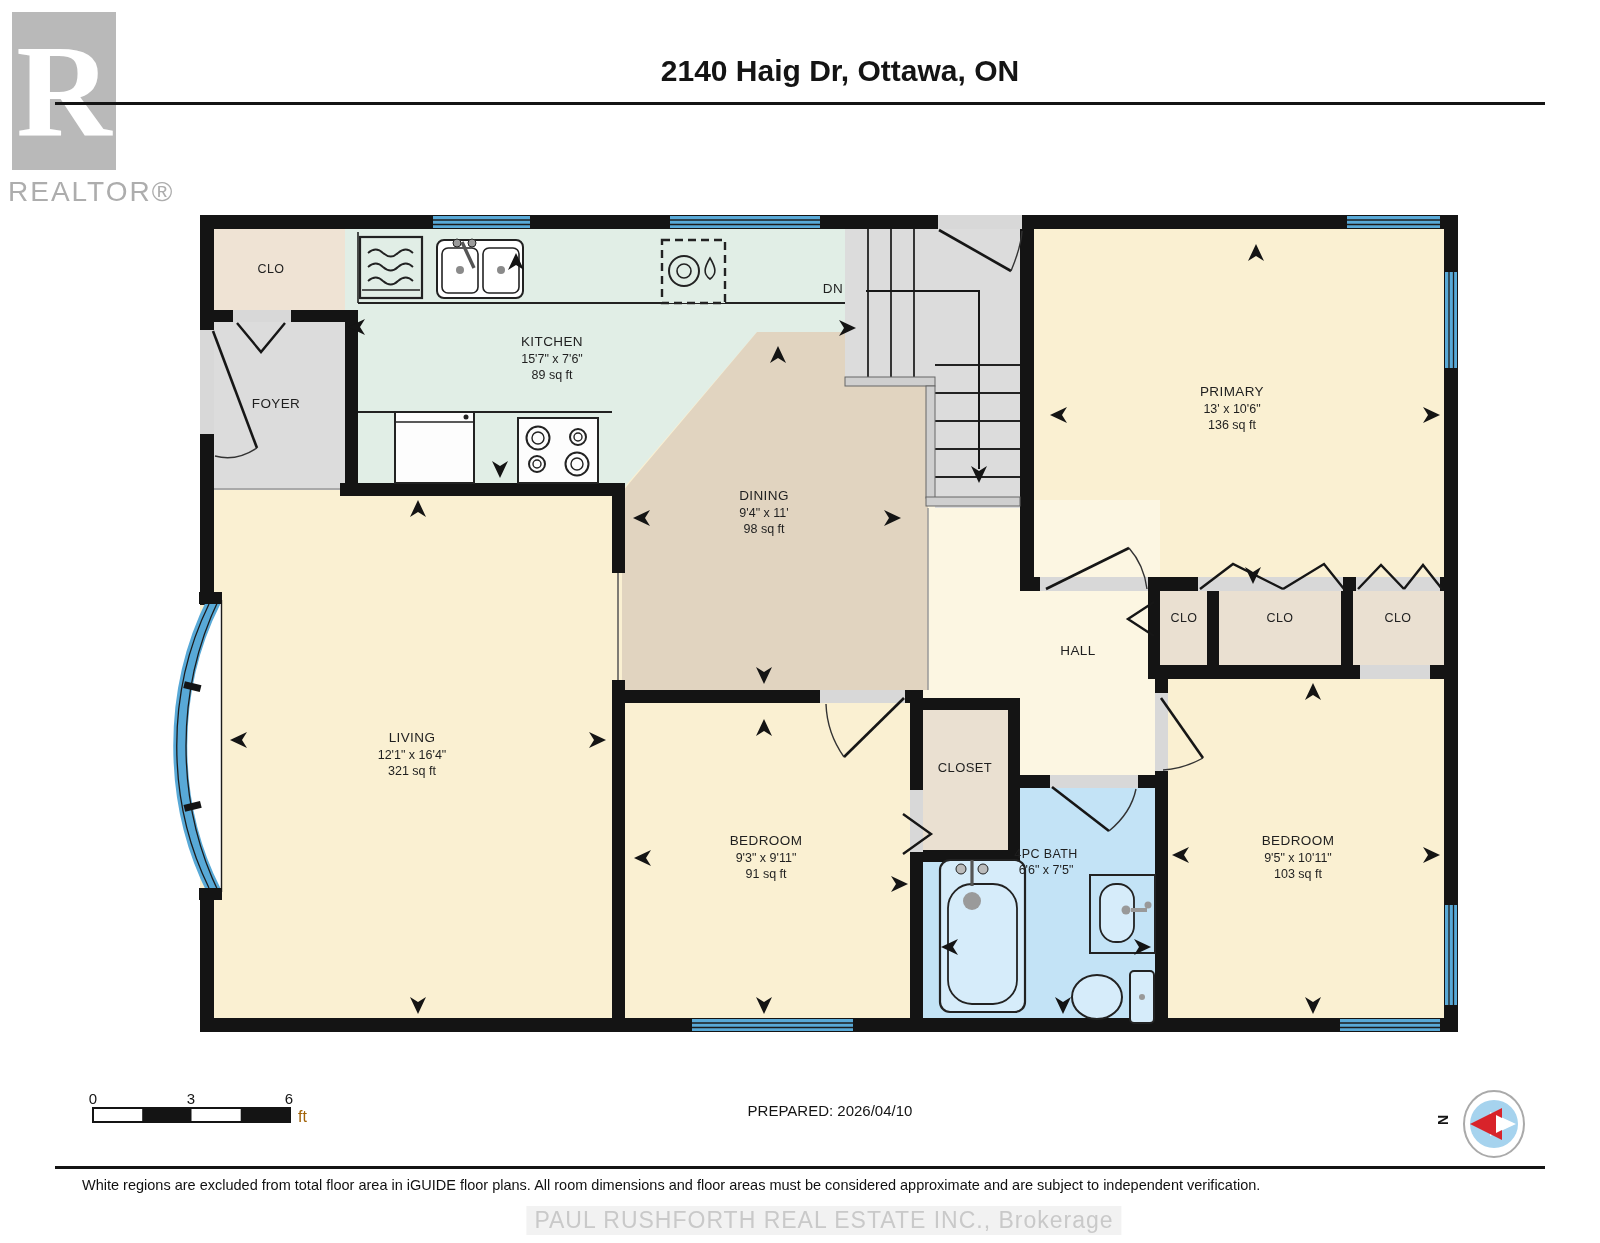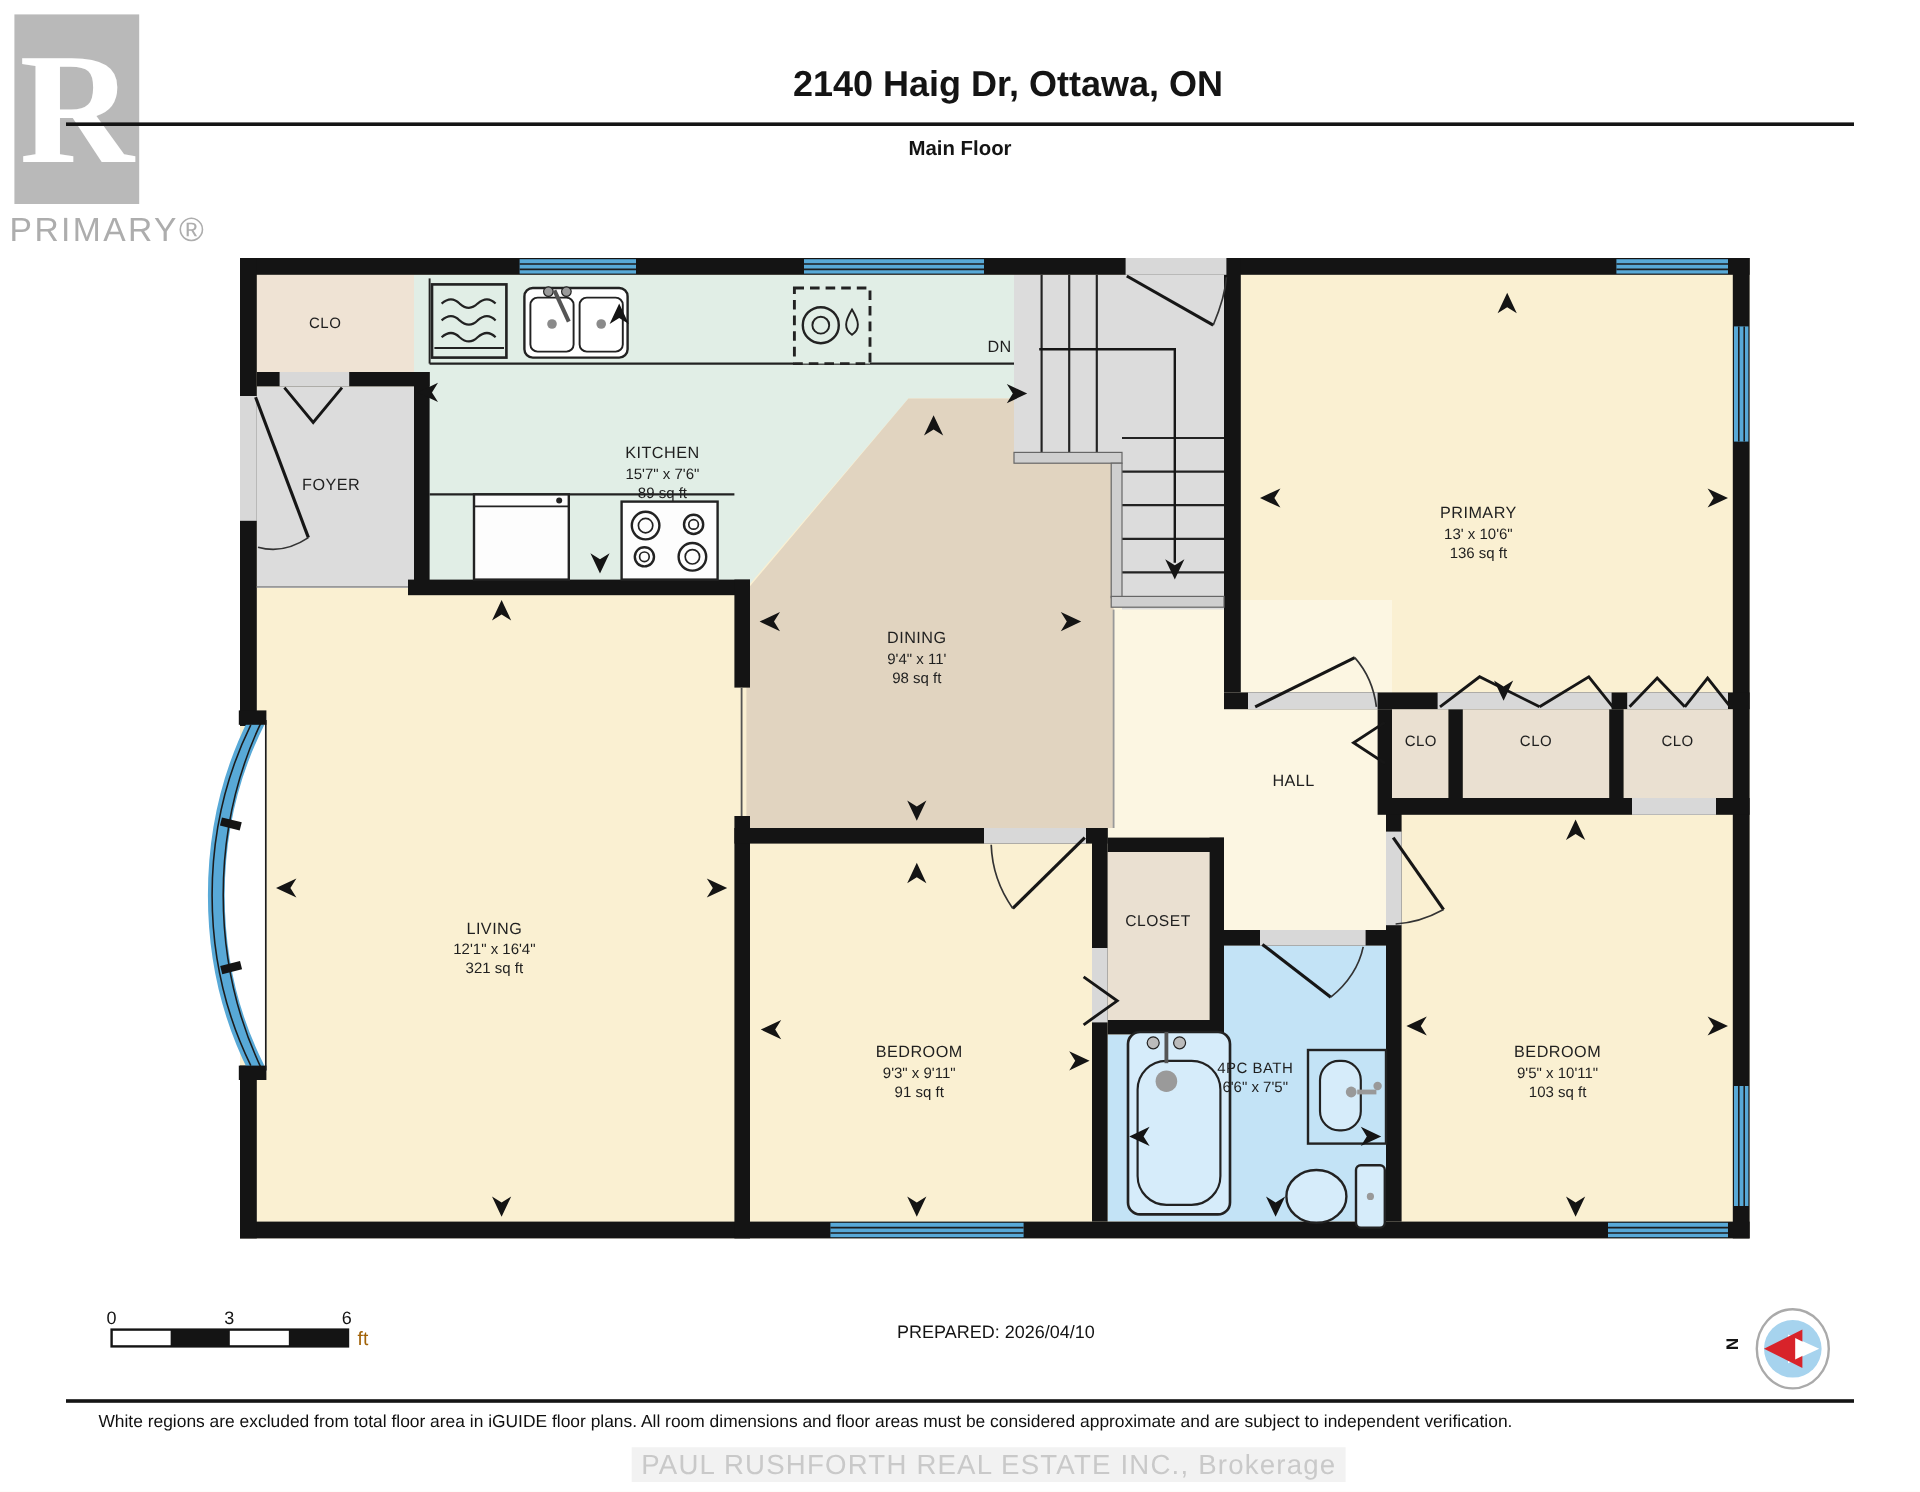--- a/index.html
+++ b/index.html
@@ -14,21 +14,21 @@
               font-family:"Liberation Serif",serif;font-weight:bold;font-size:132px;}
   .logo-text{position:absolute;left:8px;top:176px;font-size:28px;color:#adadad;letter-spacing:2px;}
   .title{position:absolute;left:0;top:54px;width:100%;text-align:center;
          font-size:30px;font-weight:bold;color:#141414;padding-left:40px;}
   .title-rule{position:absolute;left:55px;top:102px;width:1490px;height:3px;background:#141414;}
   .subtitle{position:absolute;left:0;top:114px;width:100%;text-align:center;
             font-size:17px;font-weight:bold;color:#141414;}
 
   
   .room-label{position:absolute;transform:translateX(-50%);text-align:center;color:#1f1f1f;
-              line-height:1.3;white-space:nowrap;z-index:5;margin-top:36px;}
+              line-height:1.3;white-space:nowrap;z-index:5;}
   .room-label .nm{font-size:13.5px;letter-spacing:.4px;}
   .room-label .dm{font-size:12.5px;}
   .small-label{position:absolute;transform:translateX(-50%);font-size:12.5px;color:#1f1f1f;
                letter-spacing:.4px;z-index:5;white-space:nowrap;}
 
   
   .scale-num{position:absolute;transform:translateX(-50%);font-size:15px;color:#141414;}
   .scale-unit{position:absolute;font-size:16px;color:#a16207;}
   .prepared{position:absolute;left:830px;top:1102px;transform:translateX(-50%);
             font-size:15px;color:#141414;text-align:right;}
@@ -39,24 +39,23 @@
   .watermark{position:absolute;left:824px;top:1194px;transform:translateX(-50%);
              font-size:23px;color:#c9c9c9;letter-spacing:1px;white-space:nowrap;
              background:rgba(0,0,0,0.05);padding:1px 8px;margin-top:12px;}
 </style>
 </head>
 <body>
 
 <div class="page">
 
   <div class="logo-block"><span>R</span></div>
-  <div class="logo-text">PRIMARY®</div>
+  <div class="logo-text">REALTOR®</div>
   <div class="title">2140 Haig Dr, Ottawa, ON</div>
   <div class="title-rule"></div>
-  <div class="subtitle">Main Floor</div>
 
   <svg class="plan" width="1600" height="1243" viewBox="0 0 1600 1243">
 
     <g>
       <rect x="200" y="215" width="1258" height="817" fill="#FAF0D2"></rect>
       <rect x="910" y="500" width="250" height="290" fill="#FCF6E2"></rect>
       <path d="M345,229 L845,229 L845,332 L757,332 L622,490 L345,490 Z" fill="#E1EEE6"></path>
       <path d="M757,332 L845,332 L845,385 L928,385 L928,690 L622,690 L622,492 Z" fill="#E1D4C0"></path>
       <rect x="214" y="229" width="131" height="81" fill="#EFE3D4"></rect>
       <rect x="214" y="322" width="131" height="168" fill="#DCDCDC"></rect>

